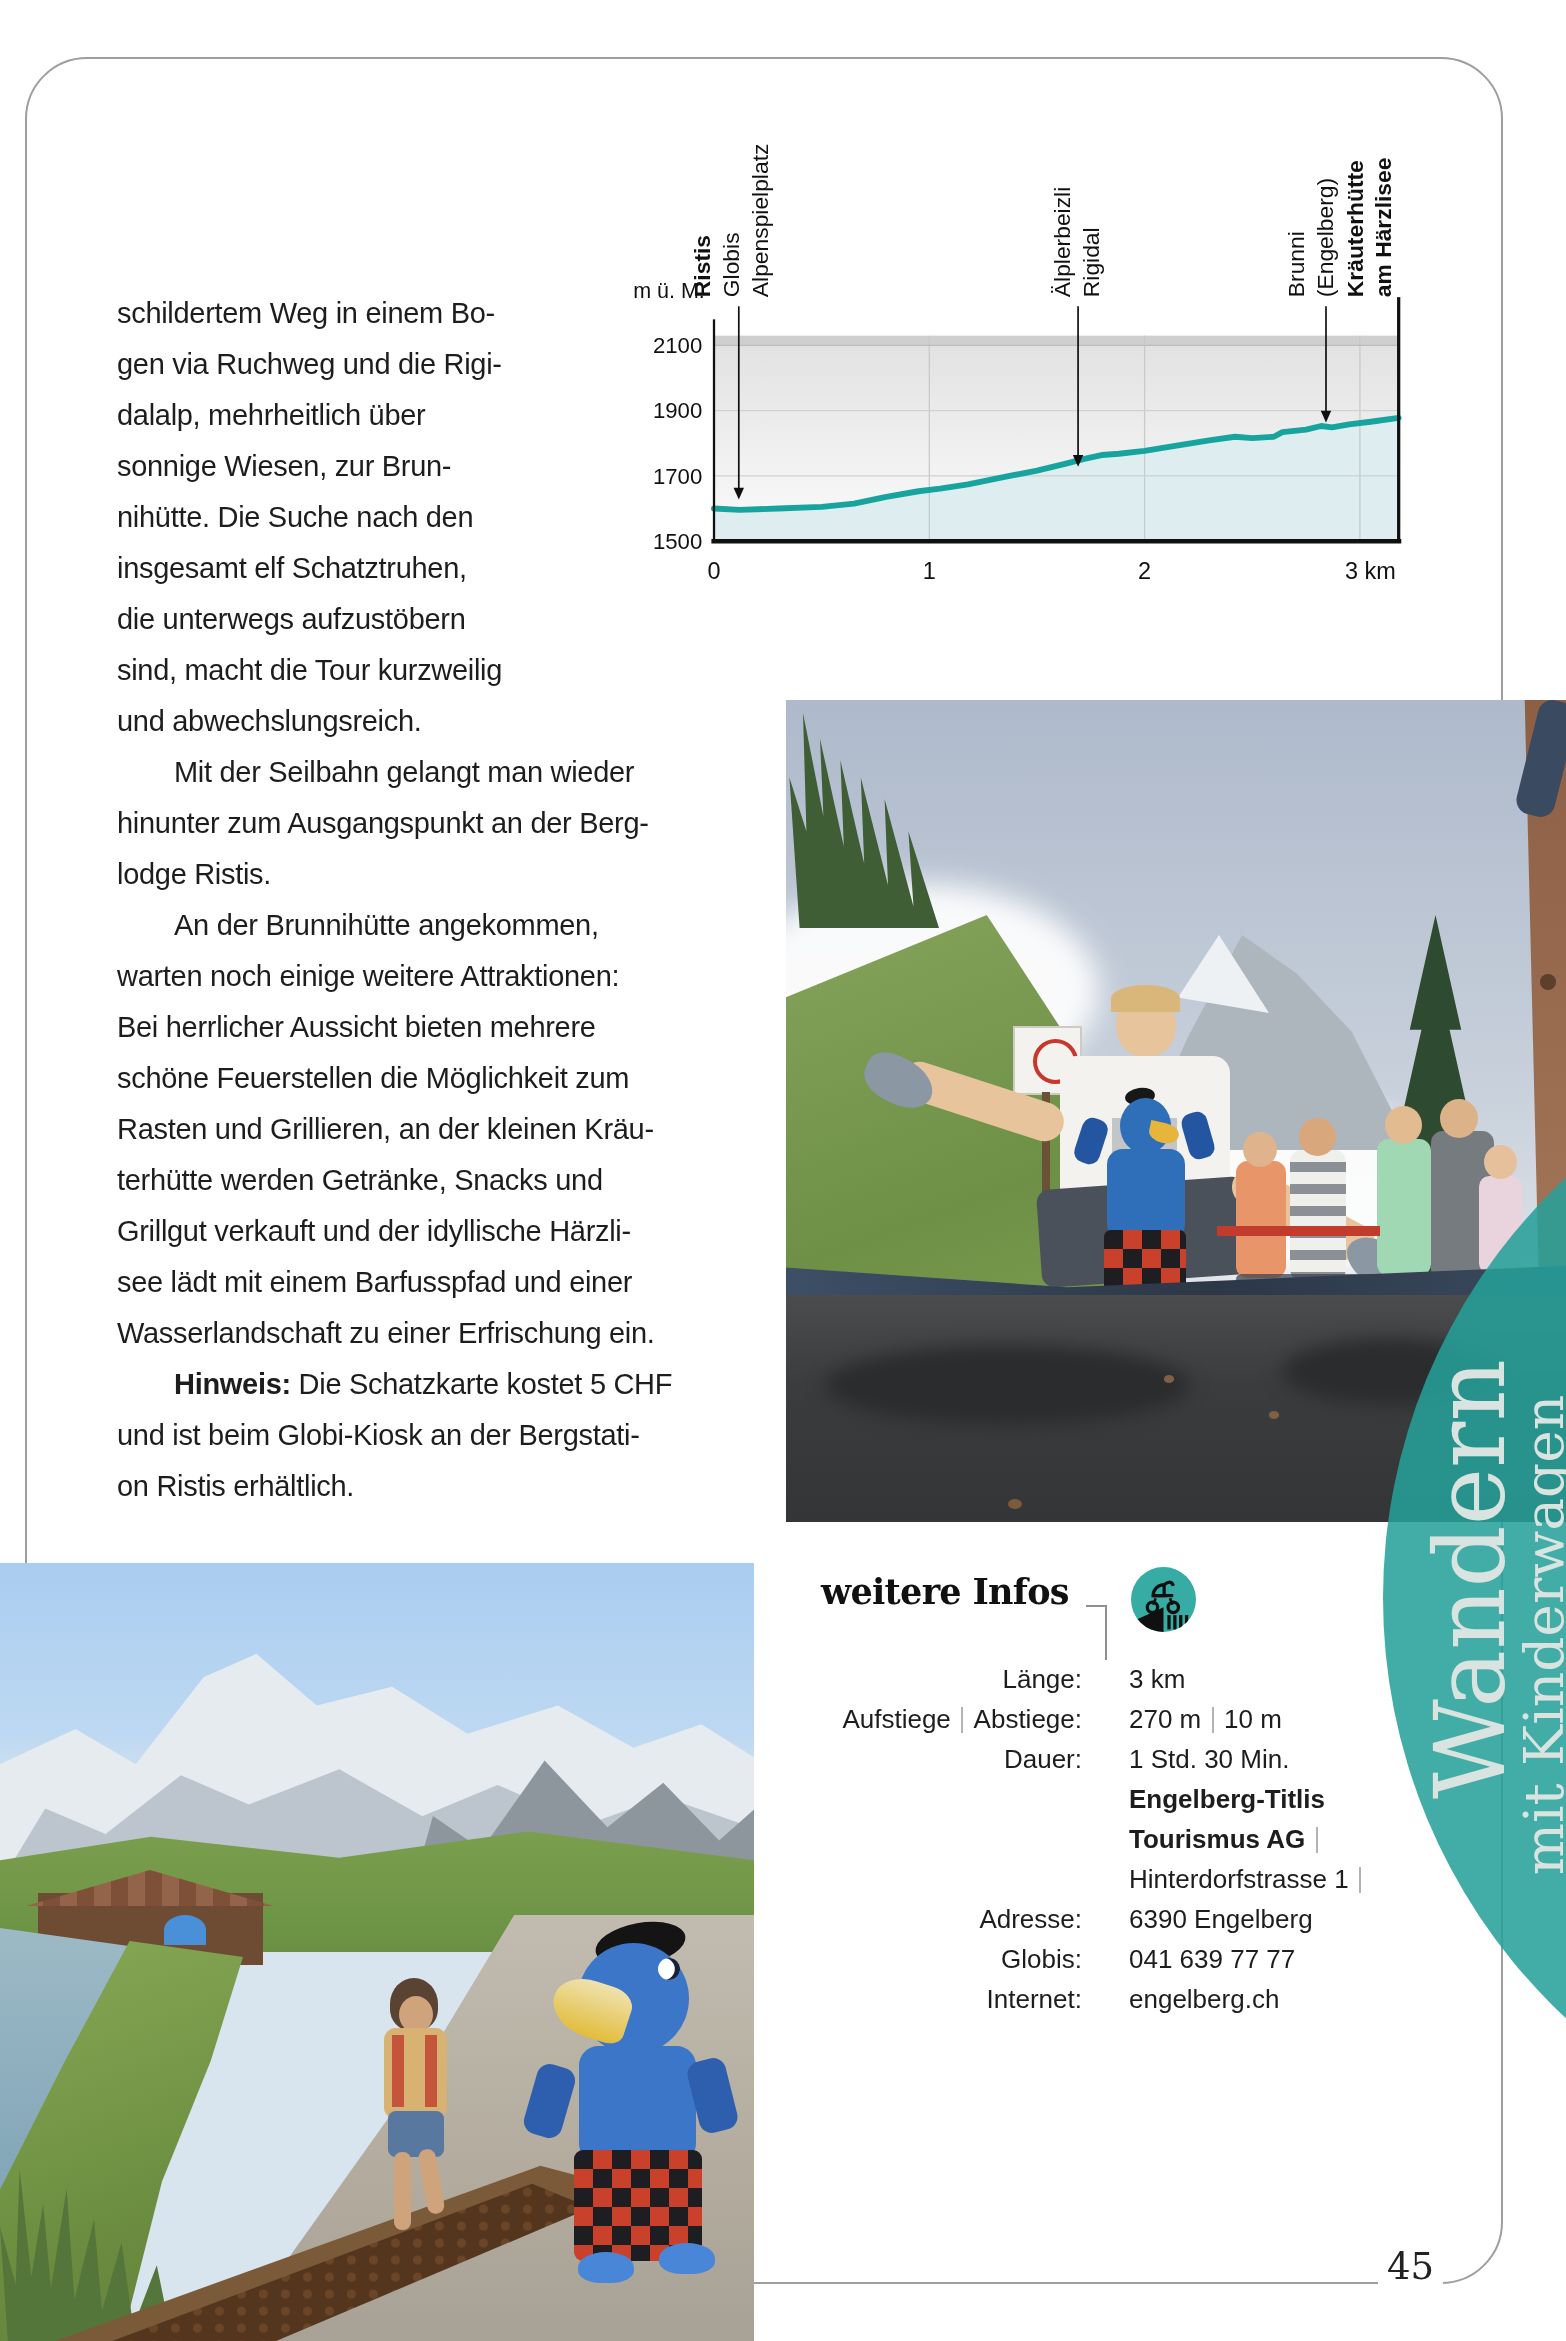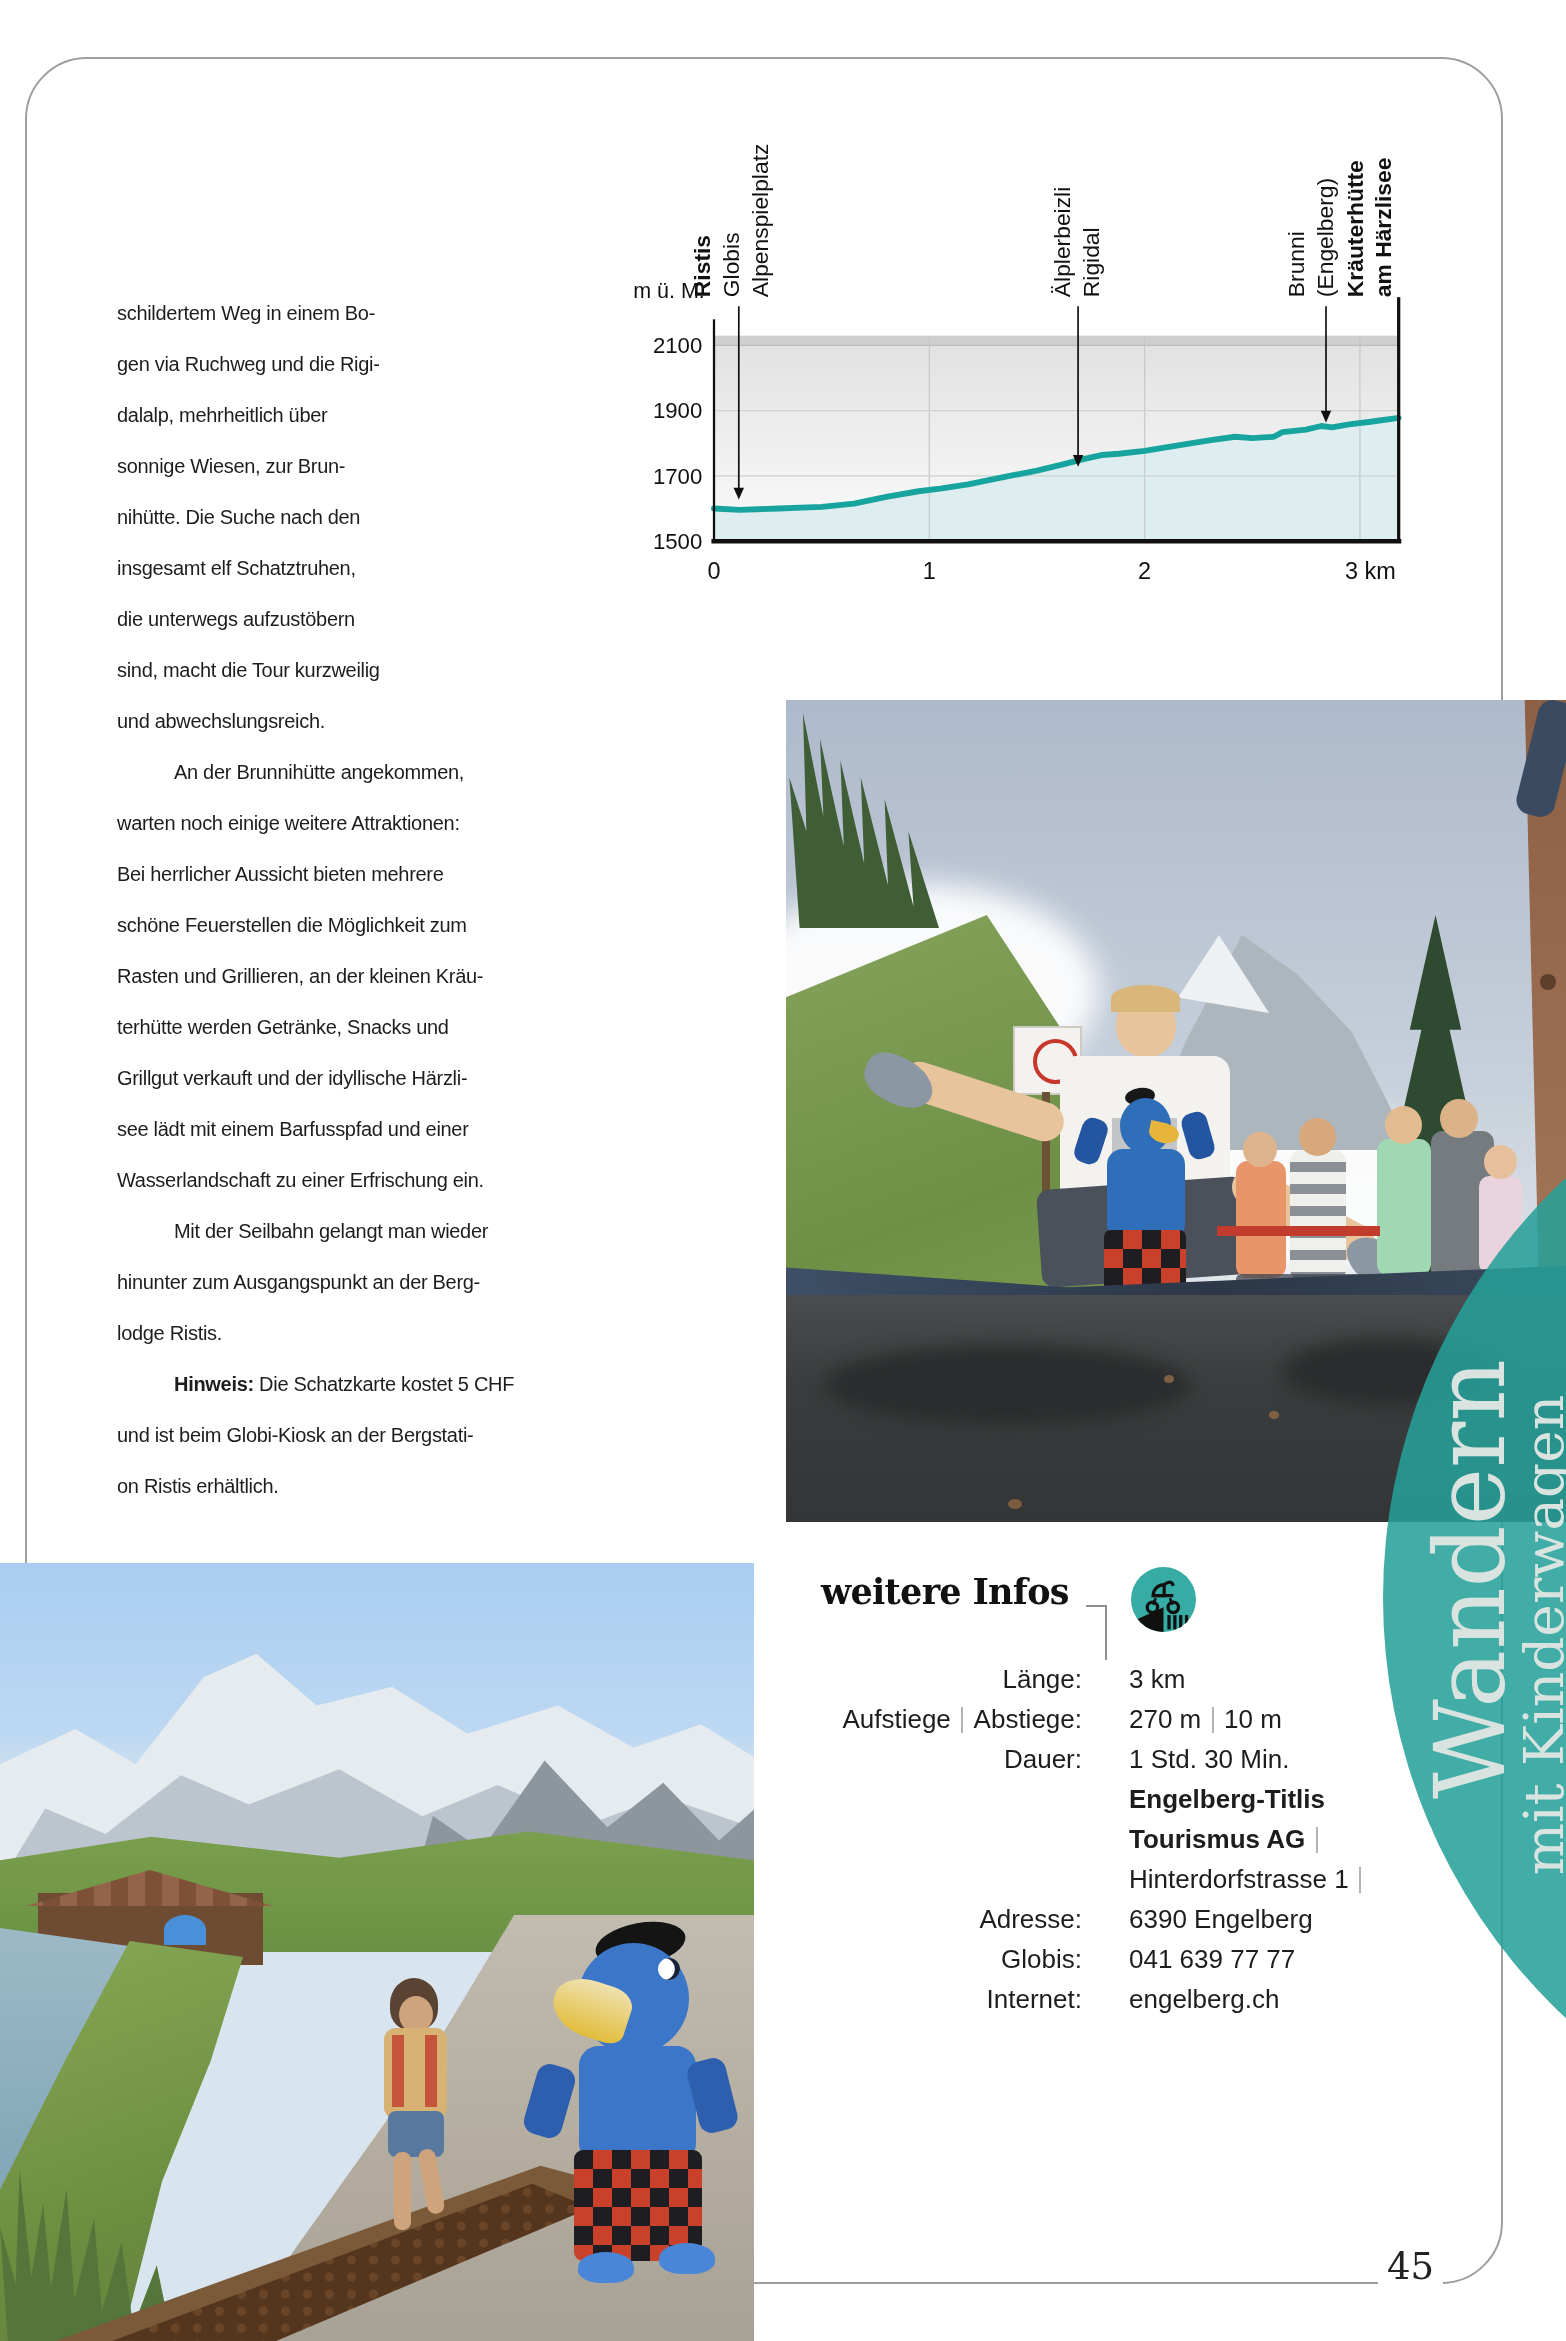--- a/index.html
+++ b/index.html
@@ -3,21 +3,21 @@
 <meta charset="utf-8">
 <style>
   html,body{margin:0;padding:0;background:#ffffff;}
   .canvas{position:relative;width:1566px;height:2342px;background:#ffffff;overflow:hidden;
           font-family:"Liberation Sans",sans-serif;color:#1b1b1b;}
   
   .page-border{position:absolute;left:25px;top:57px;width:1474px;height:2223px;
                border:2px solid #9e9e9e;border-radius:62px;z-index:1;}
   
   .article{position:absolute;left:117px;top:288px;width:639px;z-index:2;
-           font-size:20px;line-height:51px;letter-spacing:-0.3px;color:#1d1d1d;}
+           font-size:29px;line-height:51px;letter-spacing:-0.3px;color:#1d1d1d;}
   .para{white-space:pre-line;margin:0;}
   .para.ind{text-indent:57px;}
   .para .b{font-weight:bold;}
   
   .chart-svg{position:absolute;left:607px;top:117px;width:933px;height:496px;z-index:2;}
   .chart-svg text{font-family:"Liberation Sans",sans-serif;}
   
   .photo{position:absolute;overflow:hidden;z-index:3;}
   .photo-trampoline{left:786px;top:700px;width:780px;height:822px;
       background:linear-gradient(180deg,#aeb9cb 0%,#c6cfda 45%,#dce1e7 70%,#e6e8ea 100%);}
@@ -58,32 +58,32 @@
   <div class="article">
     <p class="para">schildertem Weg in einem Bo-
 gen via Ruchweg und die Rigi-
 dalalp, mehrheitlich über
 sonnige Wiesen, zur Brun-
 nihütte. Die Suche nach den
 insgesamt elf Schatztruhen,
 die unterwegs aufzustöbern
 sind, macht die Tour kurzweilig
 und abwechslungsreich.</p>
+    <p class="para ind">Mit der Seilbahn gelangt man wieder
+hinunter zum Ausgangspunkt an der Berg-
+lodge Ristis.</p>
     <p class="para ind">An der Brunnihütte angekommen,
 warten noch einige weitere Attraktionen:
 Bei herrlicher Aussicht bieten mehrere
 schöne Feuerstellen die Möglichkeit zum
 Rasten und Grillieren, an der kleinen Kräu-
 terhütte werden Getränke, Snacks und
 Grillgut verkauft und der idyllische Härzli-
 see lädt mit einem Barfusspfad und einer
 Wasserlandschaft zu einer Erfrischung ein.</p>
-    <p class="para ind">Mit der Seilbahn gelangt man wieder
-hinunter zum Ausgangspunkt an der Berg-
-lodge Ristis.</p>
     <p class="para ind"><span class="b">Hinweis:</span><span> Die Schatzkarte kostet 5 CHF
 und ist beim Globi-Kiosk an der Bergstati-
 on Ristis erhältlich.</span></p>
   </div>
 
   <svg class="chart-svg" viewBox="930 180 1430 760">
       <defs>
         <linearGradient id="bgG" x1="0" y1="0" x2="0" y2="1">
           <stop offset="0" stop-color="#e2e2e2"></stop>
           <stop offset="1" stop-color="#fbfbfb"></stop>

